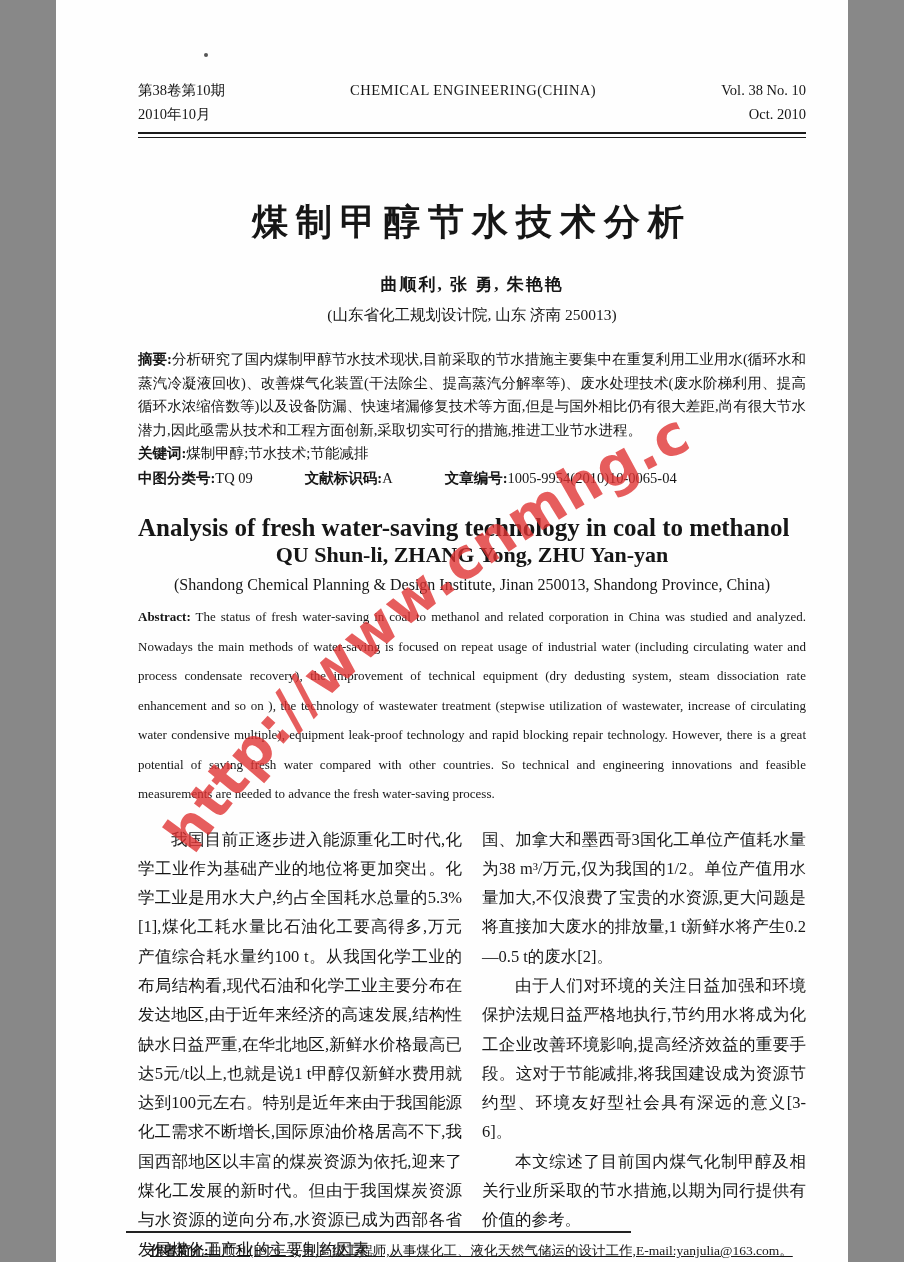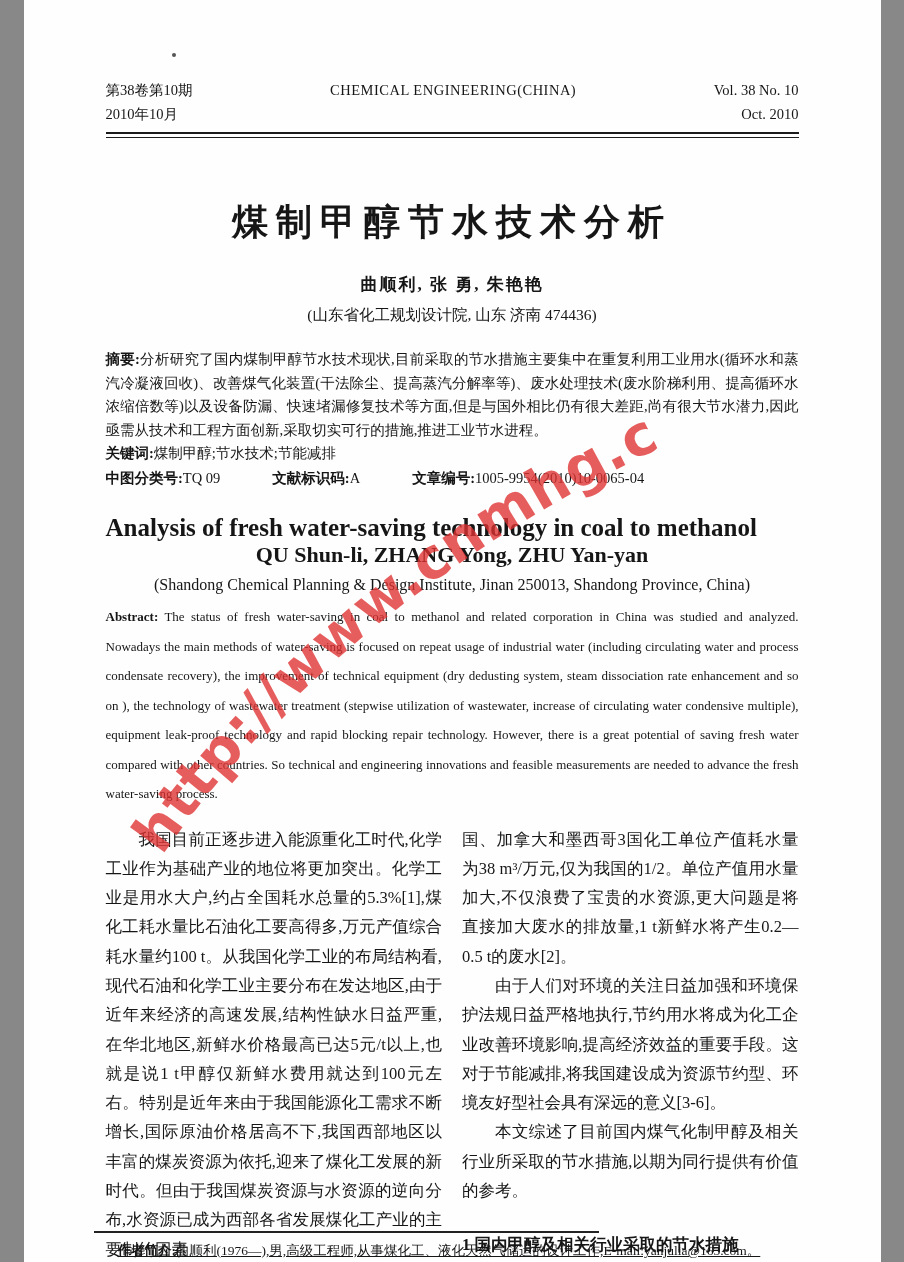--- a/index.html
+++ b/index.html
@@ -1,25 +1,25 @@
 <!DOCTYPE html>
 <html><head>
 <meta charset="utf-8">
 <style>
   html,body{margin:0;padding:0;background:#888;}
   .page{
     position:relative;
-    width:857px;height:1262px;
+    width:792px;height:1262px;
     margin:0 auto;
     background:#fefefe;
     color:#161616;
     font-family:"Liberation Serif","DejaVu Serif",serif;
     overflow:hidden;
     box-sizing:border-box;
-    padding:78px 82px 0 82px;
+    padding:78px 42px 0 82px;
   }
   
   .jheader{display:flex;justify-content:space-between;align-items:flex-start;}
   .jheader .hl{font-size:14.5px;line-height:24px;}
   .jheader .hc{text-align:center;}
   .jheader .hc .cn{font-size:19px;font-weight:bold;letter-spacing:10px;line-height:24px;}
   .jheader .hc .en{font-size:14.5px;line-height:24px;letter-spacing:.5px;}
   .jheader .hr{font-size:14.5px;line-height:24px;text-align:right;}
   .rule-double{margin-top:6px;border-top:2.5px solid #1b1b1b;border-bottom:1.5px solid #1b1b1b;height:3px;}
   
@@ -73,21 +73,21 @@
     </div>
     <div class="hr">
       <div>Vol. 38 No. 10</div>
       <div>Oct.  2010</div>
     </div>
   </header>
   <div class="rule-double"></div>
 
   <h1 class="title-cn">煤制甲醇节水技术分析</h1>
   <div class="authors-cn">曲顺利, 张  勇, 朱艳艳</div>
-  <div class="aff-cn">(山东省化工规划设计院, 山东 济南  474436)</div>
+  <div class="aff-cn">(山东省化工规划设计院, 山东 济南  250013)</div>
 
   <section class="abs-cn">
     <p><b>摘要:</b><span>分析研究了国内煤制甲醇节水技术现状,目前采取的节水措施主要集中在重复利用工业用水(循环水和蒸汽冷凝液回收)、改善煤气化装置(干法除尘、提高蒸汽分解率等)、废水处理技术(废水阶梯利用、提高循环水浓缩倍数等)以及设备防漏、快速堵漏修复技术等方面,但是与国外相比仍有很大差距,尚有很大节水潜力,因此亟需从技术和工程方面创新,采取切实可行的措施,推进工业节水进程。</span></p>
     <p><b>关键词:</b><span>煤制甲醇;节水技术;节能减排</span></p>
     <p class="meta">
       <span><b>中图分类号:</b><span>TQ 09</span></span>
       <span><b>文献标识码:</b><span>A</span></span>
       <span><b>文章编号:</b><span>1005-9954(2010)10-0065-04</span></span>
     </p>
   </section>

